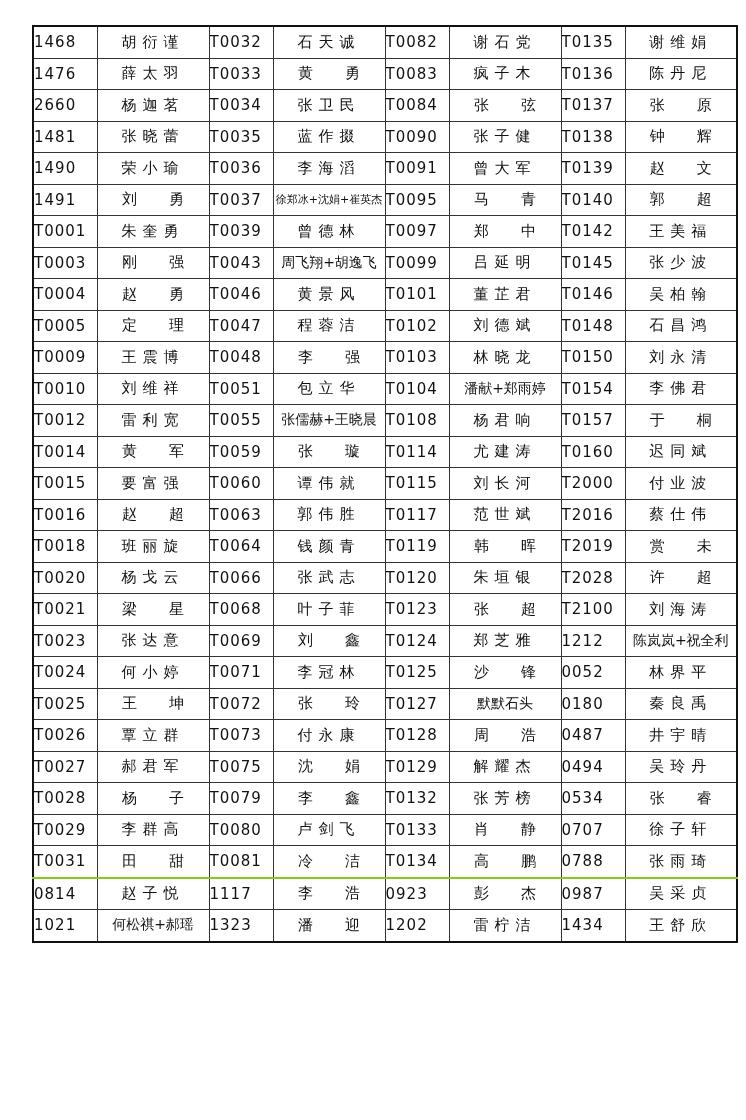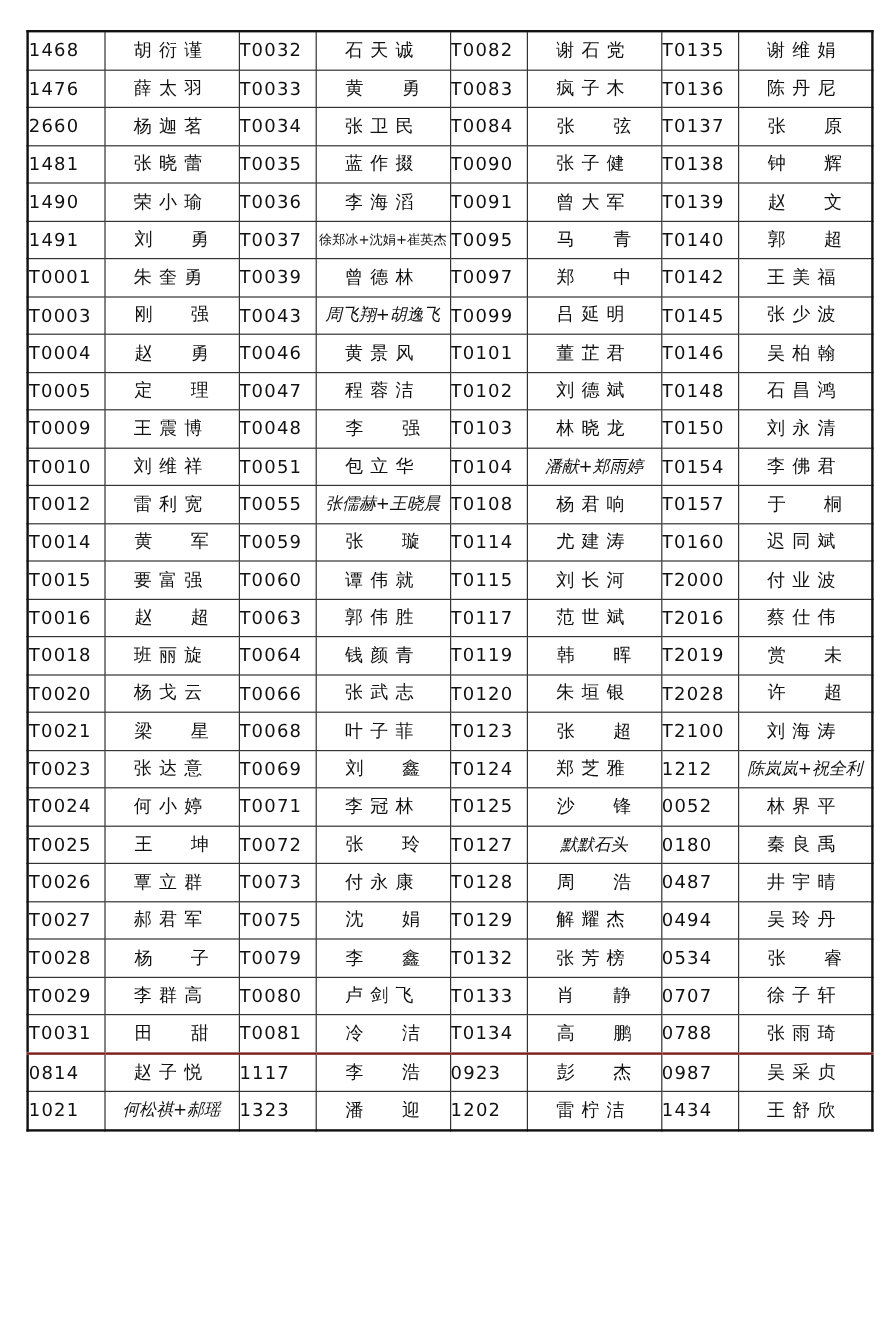--- a/index.html
+++ b/index.html
@@ -1,39 +1,39 @@
 <!DOCTYPE html>
 <html><head>
 <meta charset="utf-8">
 <style>
   html, body { margin: 0; padding: 0; background: #ffffff; }
   body { width: 746px; height: 1120px; position: relative; overflow: hidden;
          font-family: "DejaVu Sans", sans-serif; color: #111; }
   table.roster {
-    position: absolute; left: 22px; top: 25px;
+    position: absolute; left: 32px; top: 25px;
     width: 706px; border-collapse: collapse;
     border: 2px solid #111;
     table-layout: fixed;
   }
   table.roster td {
     border: 1px solid #333;
     height: 30.5px;
     padding: 0;
     font-size: 15px;
     vertical-align: middle;
     white-space: nowrap;
     overflow: hidden;
   }
   td.id { text-align: left; padding-left: 6px; letter-spacing: 1px; font-family: "DejaVu Sans", sans-serif; }
   td.nm { text-align: center; letter-spacing: 6px; }
   td.nm.two { letter-spacing: 0; }
   td.nm.two span.n { display: inline-flex; justify-content: space-between; width: 62px; }
-  td.nm.long { letter-spacing: 0; font-size: 14px; font-style: italic; }
+  td.nm.long { letter-spacing: 0; font-size: 14px; }
   td.nm.xlong { letter-spacing: 0; font-size: 11px; }
-  tr.sep td { border-top: 2px solid #7f1d1d; }
+  tr.sep td { border-top: 2px solid #84cc16; }
   col.c-id { width: 64px; }
   col.c-nm { width: 112px; }
 </style>
 </head>
 <body>
 
 <table class="roster">
   <colgroup>
     <col class="c-id">
       <col class="c-nm">

